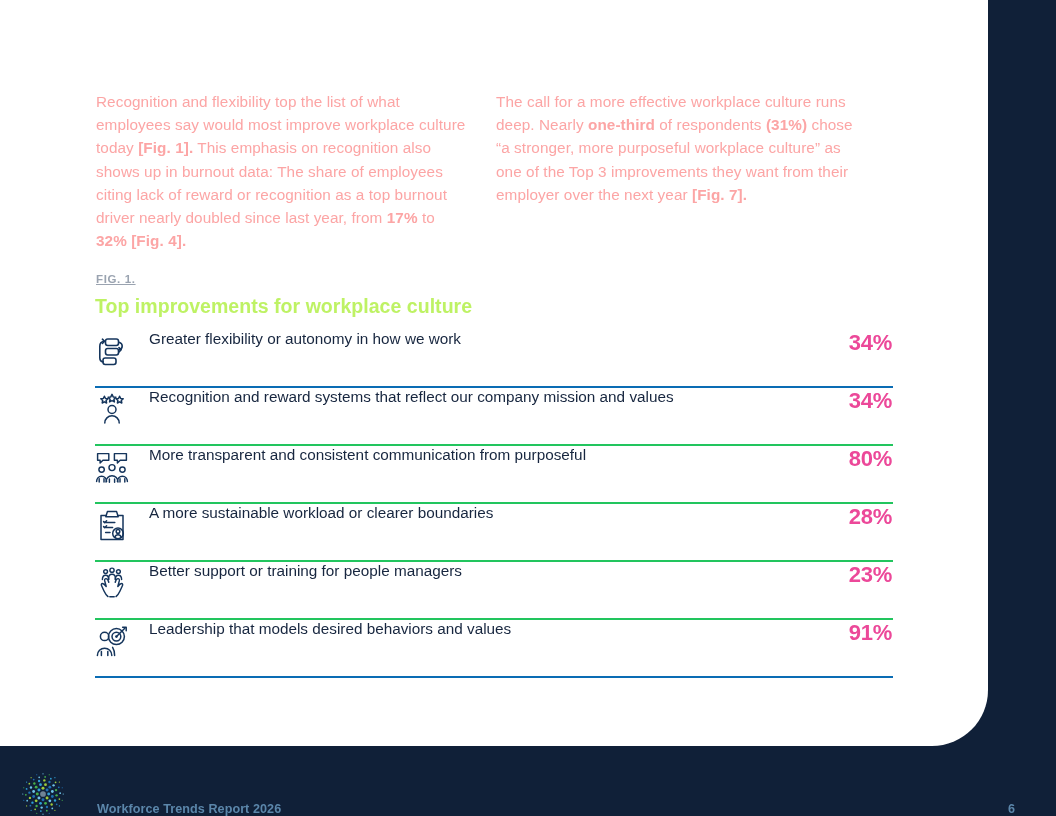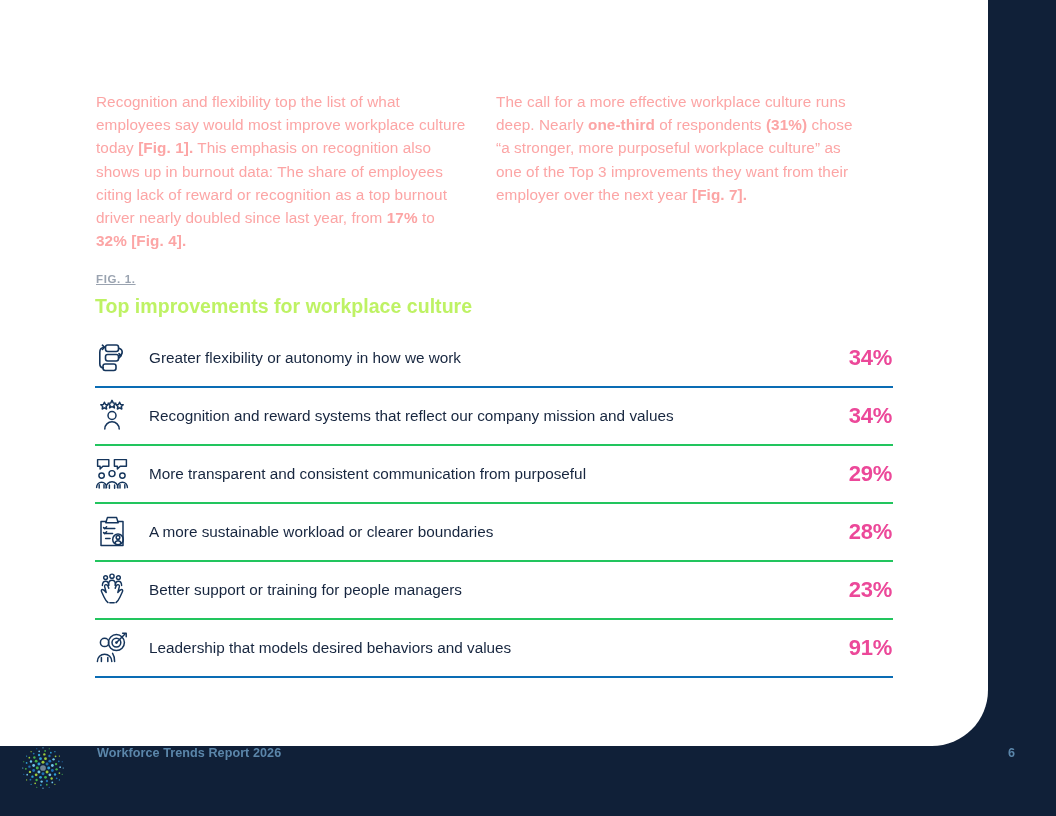--- a/index.html
+++ b/index.html
@@ -75,21 +75,21 @@
   #list {
     position: absolute;
     left: 95px;
     top: 330px;
     width: 798px;
   }
   .row {
     position: relative;
     height: 56px;
     display: flex;
-    align-items: center;
+    align-items: flex-start;
     border-bottom: 2px solid #22c55e;
   }
   .row.strong { border-bottom-color: #0a6cb4; }
   .row-icon {
     width: 46px;
     height: 44px;
     flex: 0 0 46px;
     display: flex;
     align-items: center;
     justify-content: flex-start;
@@ -113,21 +113,21 @@
   }
 
   
   #footer {
     position: absolute;
     left: 0;
     bottom: 0;
     width: 1056px;
     height: 70px;
     display: flex;
-    align-items: flex-start;
+    align-items: flex-end;
   }
   #footer-logo {
     margin-left: 21px;
     width: 44px;
     height: 44px;
     flex: 0 0 44px;
   }
   #footer-title {
     margin-left: 32px;
     font-size: 12.6px;
@@ -194,21 +194,21 @@
             <circle cx="6.6" cy="18.6" r="2.7"></circle>
             <circle cx="17" cy="16.6" r="3"></circle>
             <circle cx="27.4" cy="18.6" r="2.7"></circle>
             <path d="M1.6 30.6c0-3.1 2.2-5.4 5-5.4s5 2.3 5 5.4" stroke-linecap="round"></path>
             <path d="M11 31c0-3.6 2.6-6.2 6-6.2s6 2.6 6 6.2" stroke-linecap="round"></path>
             <path d="M22.4 30.6c0-3.1 2.2-5.4 5-5.4s5 2.3 5 5.4" stroke-linecap="round"></path>
             <path d="M4.2 27.6v3.4M9 27.6v3.4M25 27.6v3.4M29.8 27.6v3.4M14.4 28v3.2M19.6 28v3.2" stroke-linecap="round"></path>
           </svg>
         </div>
         <div class="row-label">More transparent and consistent communication from purposeful</div>
-        <div class="row-value">29%</div>
+        <div class="row-value">80%</div>
       </div>
       <div class="row">
         <div class="row-icon">
           <svg width="34" height="34" viewBox="0 0 34 34" fill="none" stroke="currentColor" stroke-width="1.5">
             <path d="M6 6.4h5.4M22.6 6.4H28v24H6V6.4" stroke-linecap="round" stroke-linejoin="round"></path>
             <path d="M12.4 2.6h9.2l1.6 5.2H10.8z" stroke-linejoin="round"></path>
             <path d="M10.6 13.6h9.2M10.6 18.6h7M10.6 23.4h4.4" stroke-linecap="round"></path>
             <path d="M8.6 12.6l1.1 1.1 1.9-2M8.6 17.6l1.1 1.1 1.9-2" stroke-linecap="round" stroke-linejoin="round"></path>
             <circle cx="23" cy="24.4" r="5.3"></circle>
             <circle cx="23" cy="22.4" r="1.8"></circle>

